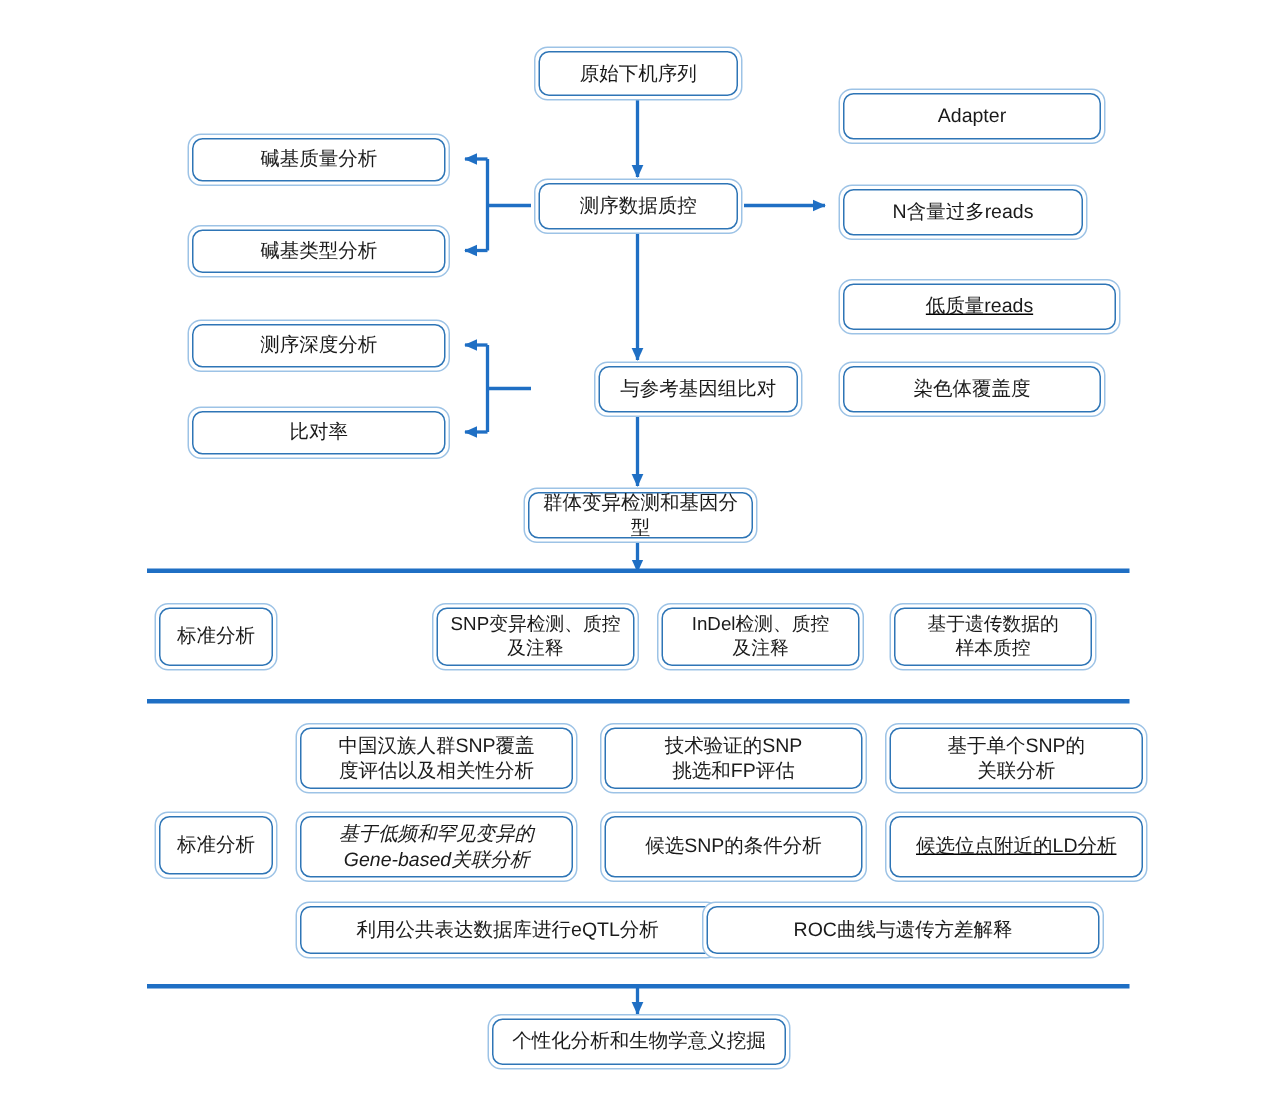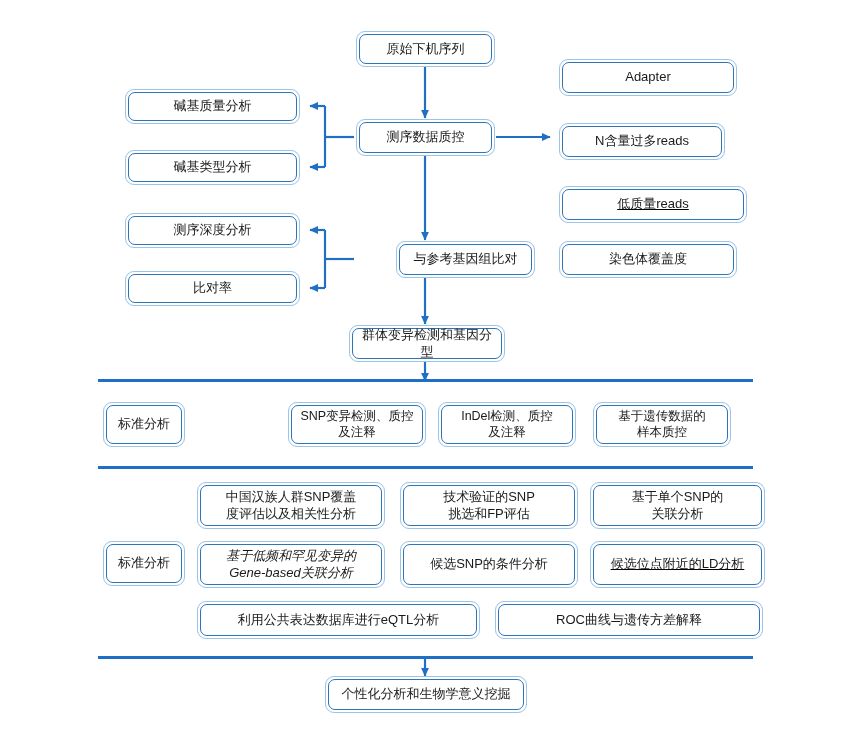--- a/index.html
+++ b/index.html
@@ -257,21 +257,21 @@
         <span class="txt">候选位点附近的LD分析</span>
       </div>
   </div>
 
   <div class="node f13" style="left:197px; top:601px; width:283px; height:38px;">
     <div class="inner">
         <span class="txt">利用公共表达数据库进行eQTL分析</span>
       </div>
   </div>
 
-  <div class="node f13" style="left:495px; top:601px; width:268px; height:38px;">
+  <div class="node f13" style="left:468px; top:601px; width:268px; height:38px;">
     <div class="inner">
         <span class="txt">ROC曲线与遗传方差解释</span>
       </div>
   </div>
 
   <div class="node f13" style="left:325px; top:676px; width:202px; height:37px;">
     <div class="inner">
         <span class="txt">个性化分析和生物学意义挖掘</span>
       </div>
   </div>

